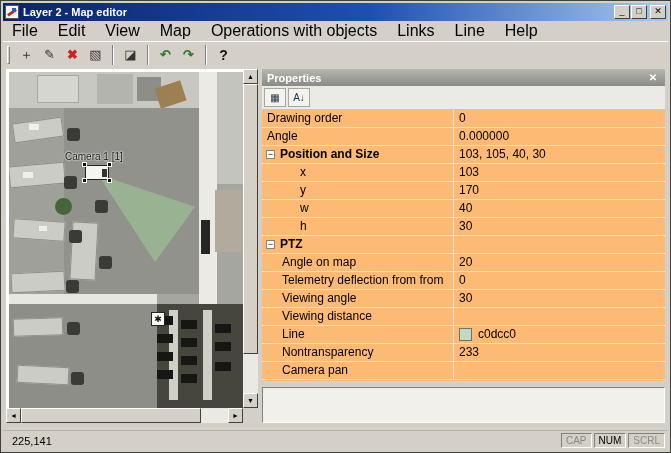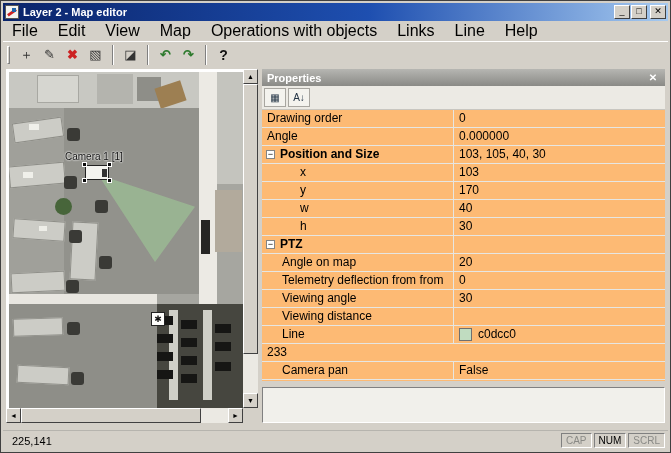--- a/index.html
+++ b/index.html
@@ -344,30 +344,30 @@
         <div class="prow">
           <div class="plabel ind1">
               <span class="lbl">Line</span>
             </div>
           <div class="pvalue">
             <span class="swatch" style="background: rgb(192, 220, 192);"></span>
             <span>c0dcc0</span>
           </div>
         </div>
         <div class="prow">
+          <div class="plabel ind1">
+              <span class="lbl">Nontransparency</span>
+            </div>
           <div class="pvalue">
               <span>233</span>
             </div>
         </div>
         <div class="prow">
           <div class="plabel ind1">
               <span class="lbl">Camera pan</span>
-            </div>
-          <div class="pvalue">
-              <span>False</span>
             </div>
         </div>
       </div>
 
       <div class="pdesc"></div>
     </div>
   </div>
 
   <div class="statusbar">
     <span class="coords">225,141</span>

